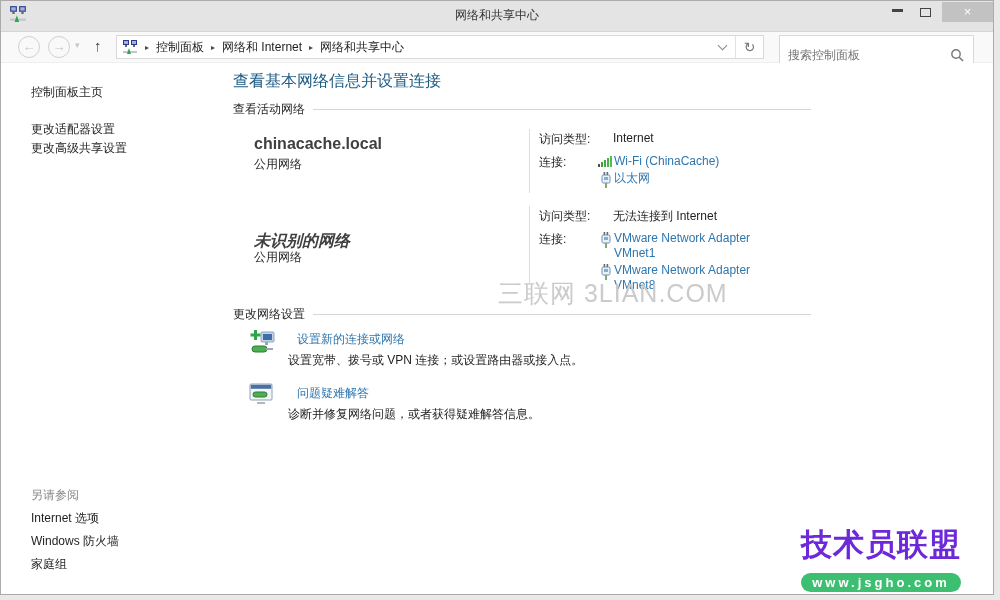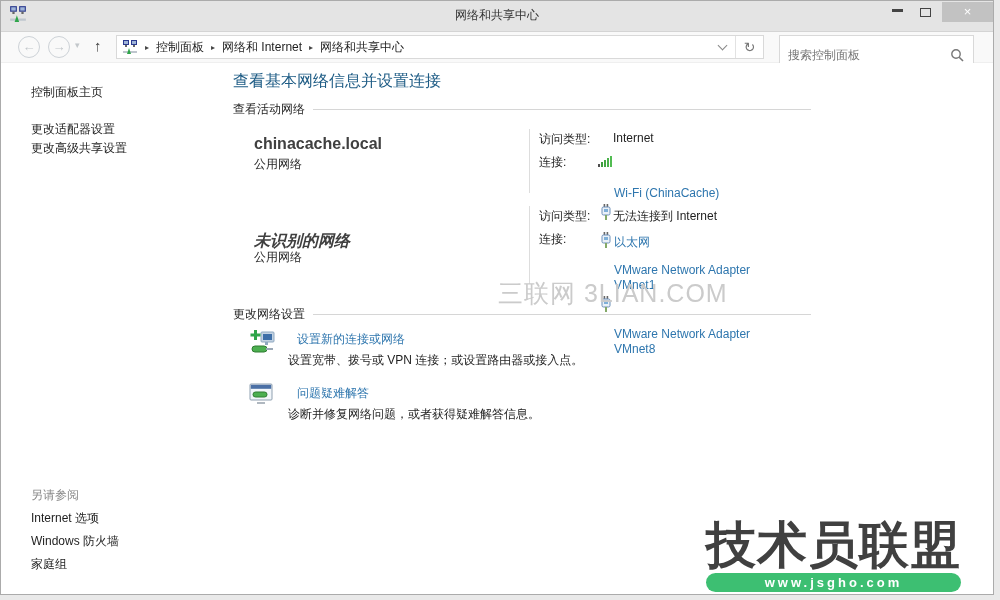--- a/index.html
+++ b/index.html
@@ -57,33 +57,33 @@
   .net2 .net-name { top:25px;font-style:italic; } .net2 .net-type { top:43px; }
   .vdiv { position:absolute; left:298px; top:0; bottom:0; width:1px; background:#DDDDDD; }
   .net-right { position:absolute; left:308px; top:2px; width:270px; font-size:12px; }
   .kv { display:flex; margin-bottom:6px; }
   .kv .k { width:74px; color:#1E1E1E; }
   .kv .v { color:#1E1E1E; }
   .conn-list { margin-left:-16px; }
   .conn-item { display:flex; align-items:flex-start; margin-bottom:2px; }
   .conn-item .cicon { width:17px; display:flex; justify-content:center; margin-top:1px; flex:0 0 17px; }
   a.link, .link { color:#2E76AE; text-decoration:none; cursor:pointer; }
-  .conn-label { line-height:15px;margin-top:32px; }
+  .conn-label { line-height:15px; }
   .wrapnarrow { width:158px; }
 
   .watermark { position:absolute; left:267px; top:214px; font-size:25px; color:#CBCBCB; letter-spacing:1px; white-space:nowrap; }
 
   .task { position:absolute; left:0; width:580px; }
   .task1 { top:264px; } .task2 { top:318px; }
   .task .ticon { position:absolute; left:18px; top:2px; }
   .task .ttitle { position:absolute; left:66px; top:4px; font-size:12px; }
   .task .tdesc { position:absolute; left:57px; top:25px; font-size:12px; color:#1E1E1E; white-space:nowrap; }
 
   .logo { position:absolute; right:32px; bottom:2px; text-align:center; }
-  .logo .logo-title { font-size:50px; font-weight:900; color:#404040; letter-spacing:1px; line-height:40px; white-space:nowrap; }
+  .logo .logo-title { font-size:31px; font-weight:900; color:#6d28d9; letter-spacing:1px; line-height:40px; white-space:nowrap; }
   .logo .logo-pill { margin-top:8px; background:#3DBF72; border-radius:10px; height:19px; line-height:19px; color:#fff; font-size:13px; font-weight:bold; letter-spacing:3px; padding:0 10px;text-align:center; }
 </style>
 </head>
 <body>
 
 <div class="window">
 
   <div class="titlebar">
     <span class="app-icon">
       <svg width="18" height="18" viewBox="0 0 16 16">

